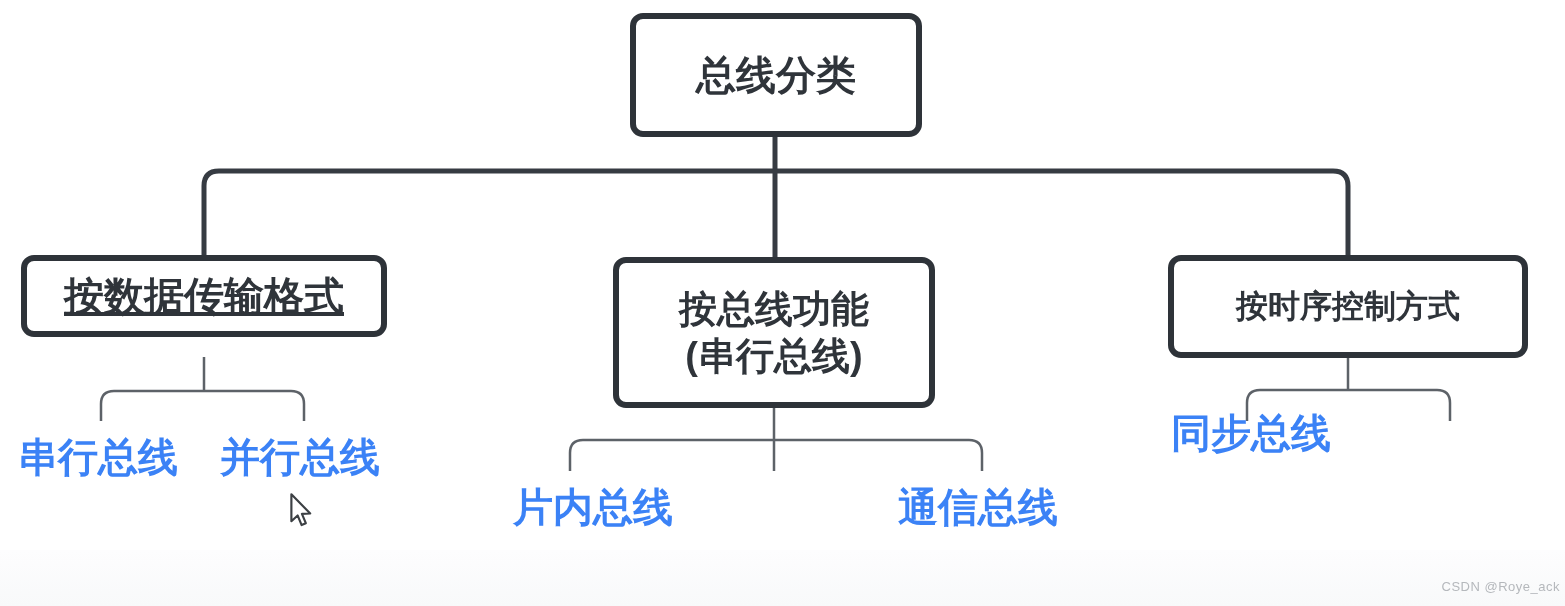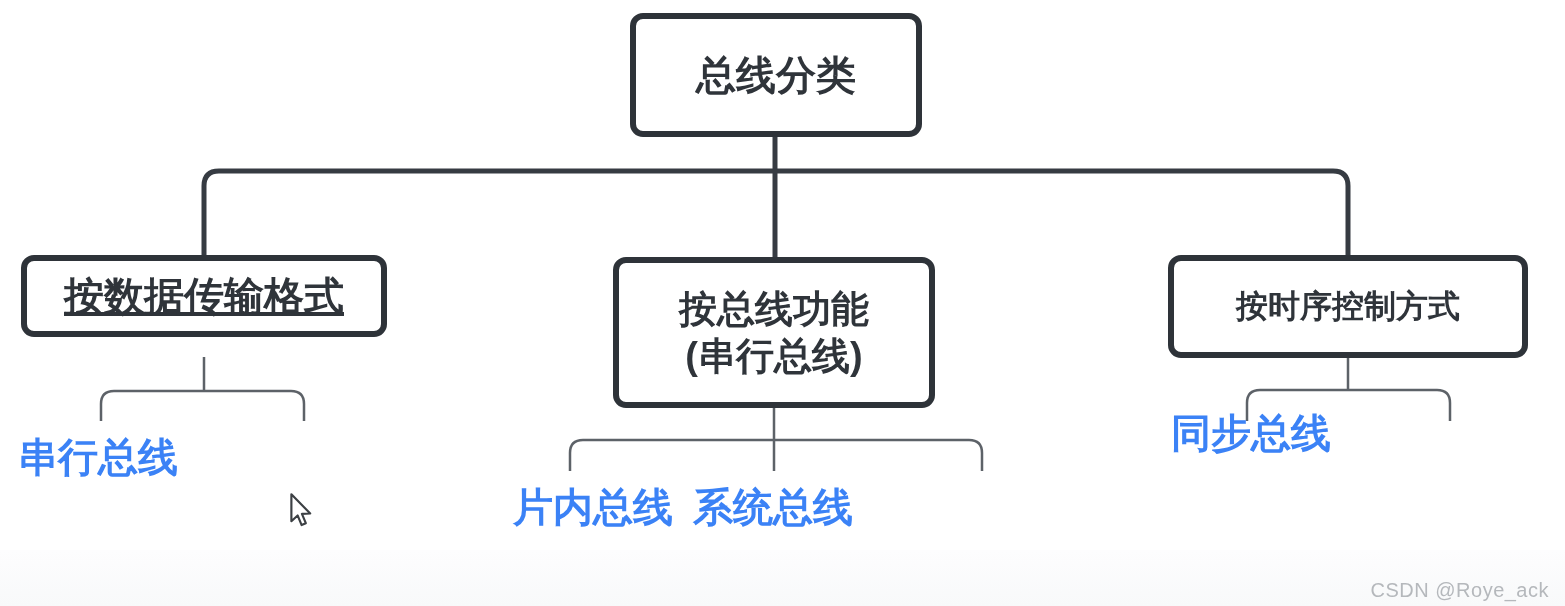--- a/index.html
+++ b/index.html
@@ -37,22 +37,22 @@
     position:absolute;
     transform:translateX(-50%);
     font-size:40px;
     font-weight:600;
     color:#3b82f6;
     white-space:nowrap;
     line-height:1;
   }
   #cursor{position:absolute;left:286px;top:492px;}
   #watermark{
-    position:absolute;top:579px;right:16px;
-    font-size:20px;color:#b5b8bc;letter-spacing:.5px;
+    position:absolute;top:579px;right:5px;
+    font-size:13px;color:#b5b8bc;letter-spacing:.5px;
   }
 </style>
 </head>
 <body>
 
 <div id="stage">
 
   <div id="bottom-band"></div>
 
   <svg class="lines" width="1565" height="606" viewBox="0 0 1565 606">
@@ -78,23 +78,24 @@
   <div class="node b1">
     <span>按总线功能</span>
     <span>(串行总线)</span>
   </div>
 
   <div class="node b2">
     <span>按时序控制方式</span>
   </div>
 
   <div class="leaf" style="left:98px;top:437px">串行总线</div>
+  <div class="leaf" style="left:300px;top:437px">并行总线</div>
 
   <div class="leaf" style="left:593px;top:487px">片内总线</div>
-  <div class="leaf" style="left:773px;top:487px">系统总线</div>
+  <div class="leaf" style="left:978px;top:487px">通信总线</div>
 
   <div class="leaf" style="left:1251px;top:413px">同步总线</div>
 
   <svg id="cursor" width="28" height="37" viewBox="0 0 26 34">
     <path d="M5 2 L5 27 L10.8 21.6 L14.5 30.5 L18.4 28.8 L14.8 20.2 L22.5 19.8 Z" fill="#ffffff" stroke="#3c4044" stroke-width="2" stroke-linejoin="round"></path>
   </svg>
 
   <div id="watermark">CSDN @Roye_ack</div>
 
 </div>

